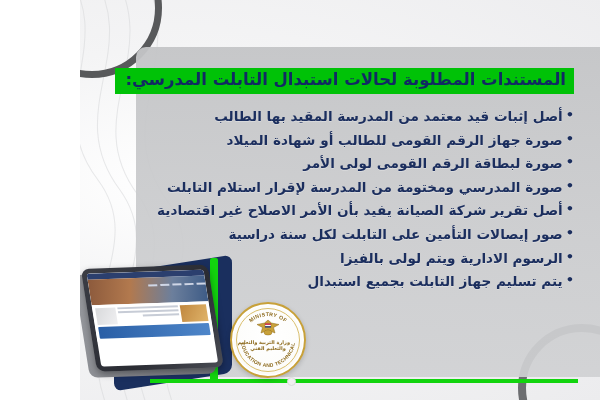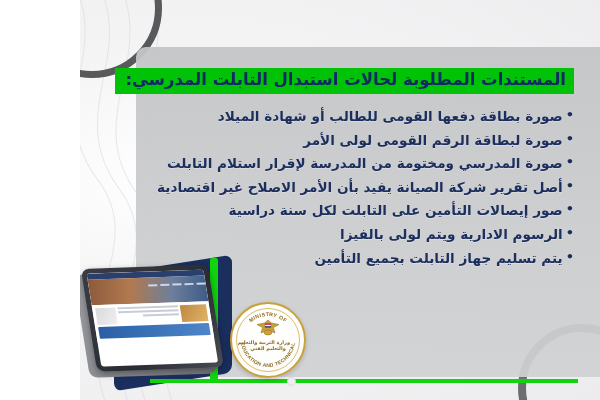--- a/index.html
+++ b/index.html
@@ -173,27 +173,28 @@
   <div class="circ circ-tl"></div>
   <div class="circ circ-br"></div>
 
   <div class="panel"></div>
 
   <div class="title-ribbon">
     <span class="title-text">المستندات المطلوبة لحالات استبدال التابلت المدرسي:</span>
   </div>
 
   <div class="list">
-    <span class="li">صورة بطاقة دفعها القومى للطالب أو شهادة الميلاد</span>
+    <span class="li">أصل إثبات قيد معتمد من المدرسة المقيد بها الطالب</span>
+    <span class="li">صورة جهاز الرقم القومى للطالب أو شهادة الميلاد</span>
     <span class="li">صورة لبطاقة الرقم القومى لولى الأمر</span>
     <span class="li">صورة المدرسي ومختومة من المدرسة لإقرار استلام التابلت</span>
     <span class="li">أصل تقرير شركة الصيانة يفيد بأن الأمر الاصلاح غير اقتصادية</span>
     <span class="li">صور إيصالات التأمين على التابلت لكل سنة دراسية</span>
     <span class="li">الرسوم الادارية ويتم لولى بالفيزا</span>
-    <span class="li">يتم تسليم جهاز التابلت بجميع التأمين</span>
+    <span class="li">يتم تسليم جهاز التابلت بجميع استبدال</span>
   </div>
 
   <div class="art">
 
     <div class="navy"></div>
     <div class="gbar-v"></div>
     <div class="gbar-h"></div>
     <div class="gdot"></div>
 
     <div class="tablet">

